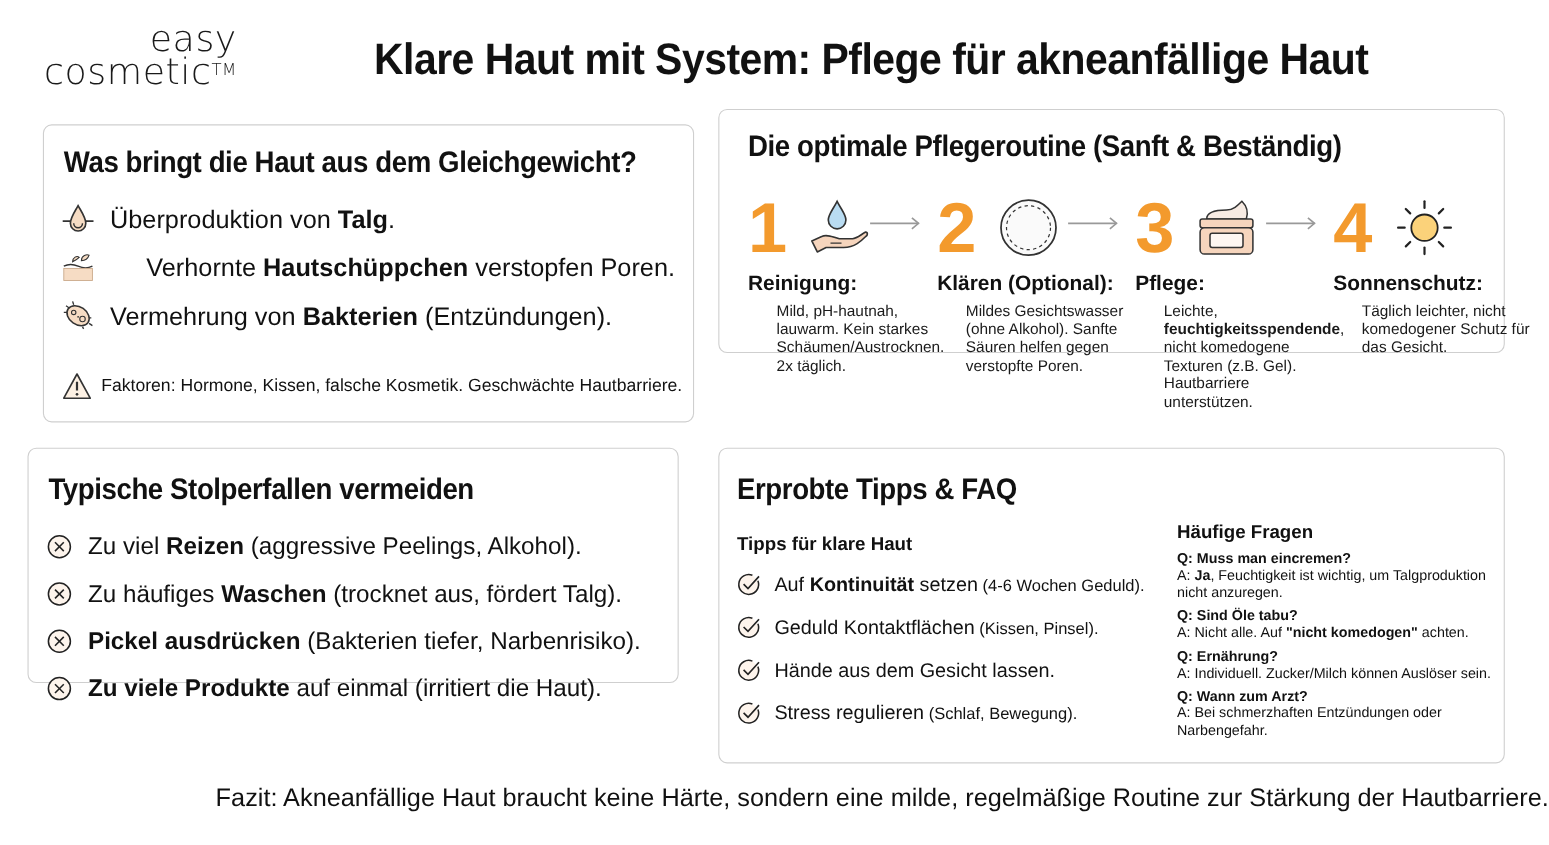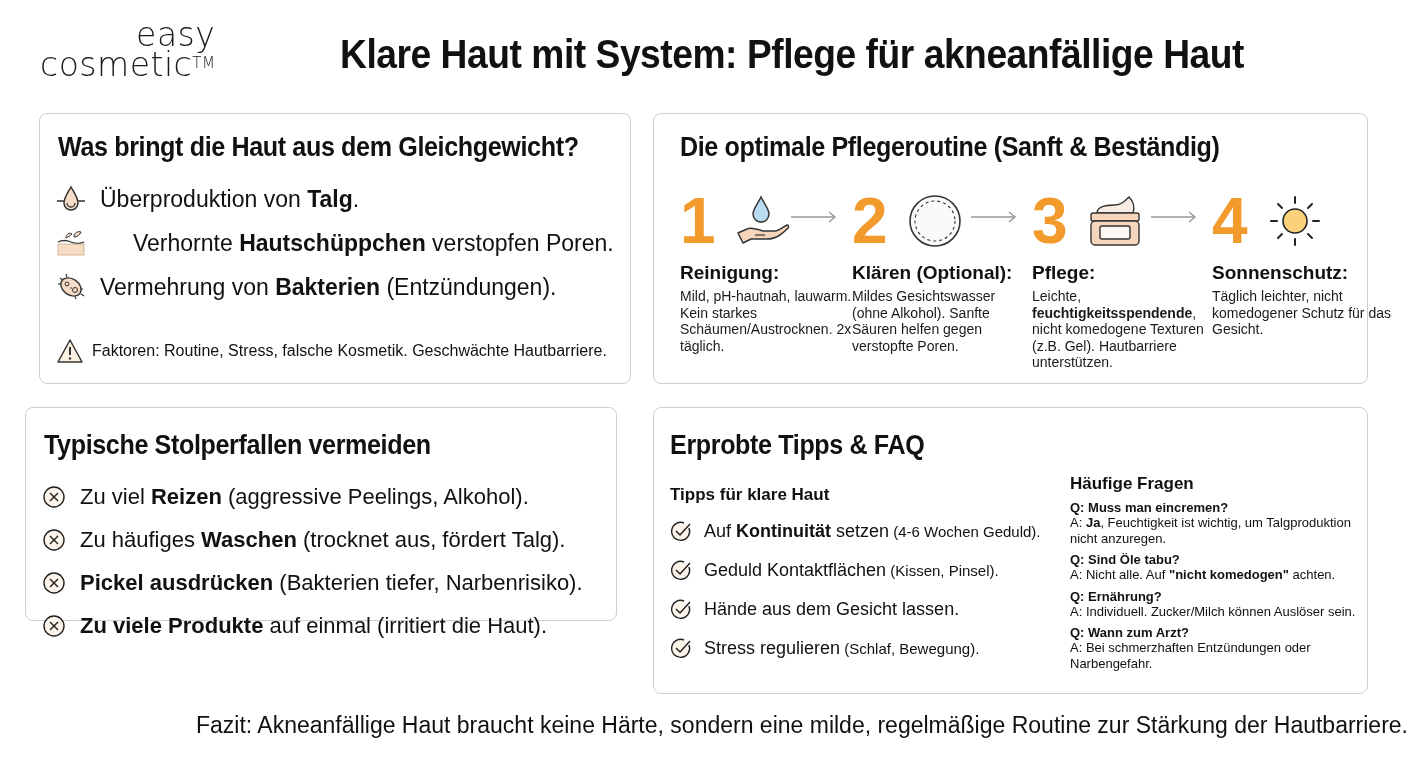--- a/index.html
+++ b/index.html
@@ -17,28 +17,28 @@
   
   #c1 { left: 39px; top: 113px; width: 592px; height: 271px; }
   #c1 .card-title { position: absolute; left: 18px; top: 18px; }
   .cause { position: absolute; left: 16px; display: flex; align-items: center; font-size: 23px; white-space: nowrap; }
   .cause .ico { width: 30px; height: 30px; margin-right: 14px; display: flex; align-items: center; justify-content: center; }
   .cause b { font-weight: bold; }
   .factor { position: absolute; left: 16px; top: 224px; display: flex; align-items: center; font-size: 16px; white-space: nowrap; }
   .factor .ico { width: 28px; height: 26px; margin-right: 8px; }
 
   
-  #c2 { left: 653px; top: 113px; width: 715px; height: 271px; }
+  #c2 { left: 653px; top: 99px; width: 715px; height: 222px; }
   #c2 .card-title { position: absolute; left: 26px; top: 18px; }
   .step { position: absolute; top: 72px; width: 180px; }
   .step-head { display: flex; align-items: center; height: 70px; }
   .step-num { font-size: 64px; font-weight: bold; color: #f39a2d; line-height: 1; width: 48px; }
   .step-icon { width: 62px; height: 56px; display: flex; align-items: center; justify-content: center; margin-left: 4px; }
   .step-label { font-size: 19px; font-weight: bold; margin-top: 6px; white-space: nowrap; }
-  .step-desc { font-size: 14px; line-height: 16.5px; margin-top: 4px; color: #1a1a1a; }
+  .step-desc { font-size: 14px; line-height: 16.5px; margin-top: 4px; color: #1a1a1a; margin-left: 26px; }
   .step-desc b { font-weight: bold; }
   .arrow { position: absolute; top: 96px; width: 50px; height: 14px; }
 
   
   #c3 { left: 25px; top: 407px; width: 592px; height: 214px; }
   #c3 .card-title { position: absolute; left: 18px; top: 22px; }
   .pit { position: absolute; left: 16px; display: flex; align-items: center; font-size: 22px; white-space: nowrap; }
   .pit .ico { width: 24px; height: 24px; margin-right: 14px; }
   .pit b { font-weight: bold; }
 
@@ -116,21 +116,21 @@
   </div>
 
   <div class="factor">
     <span class="ico">
       <svg width="28" height="26" viewBox="0 0 28 26">
           <path d="M14 2 L26 24 L2 24 Z" fill="#fdf1e4" stroke="#333" stroke-width="1.5" stroke-linejoin="round"></path>
           <line x1="14" y1="9" x2="14" y2="17" stroke="#333" stroke-width="2"></line>
           <circle cx="14" cy="20.5" r="1.2" fill="#333"></circle>
         </svg>
     </span>
-    <span>Faktoren: Routine, Stress, falsche Kosmetik. Geschwächte Hautbarriere.</span>
+    <span>Faktoren: Hormone, Kissen, falsche Kosmetik. Geschwächte Hautbarriere.</span>
   </div>
 </section>
 
 <section class="card" id="c2">
   <h2 class="card-title">Die optimale Pflegeroutine (Sanft &amp; Beständig)</h2>
 
   <div class="step" style="left:26px;">
     <div class="step-head">
       <span class="step-num">1</span>
       <span class="step-icon">

